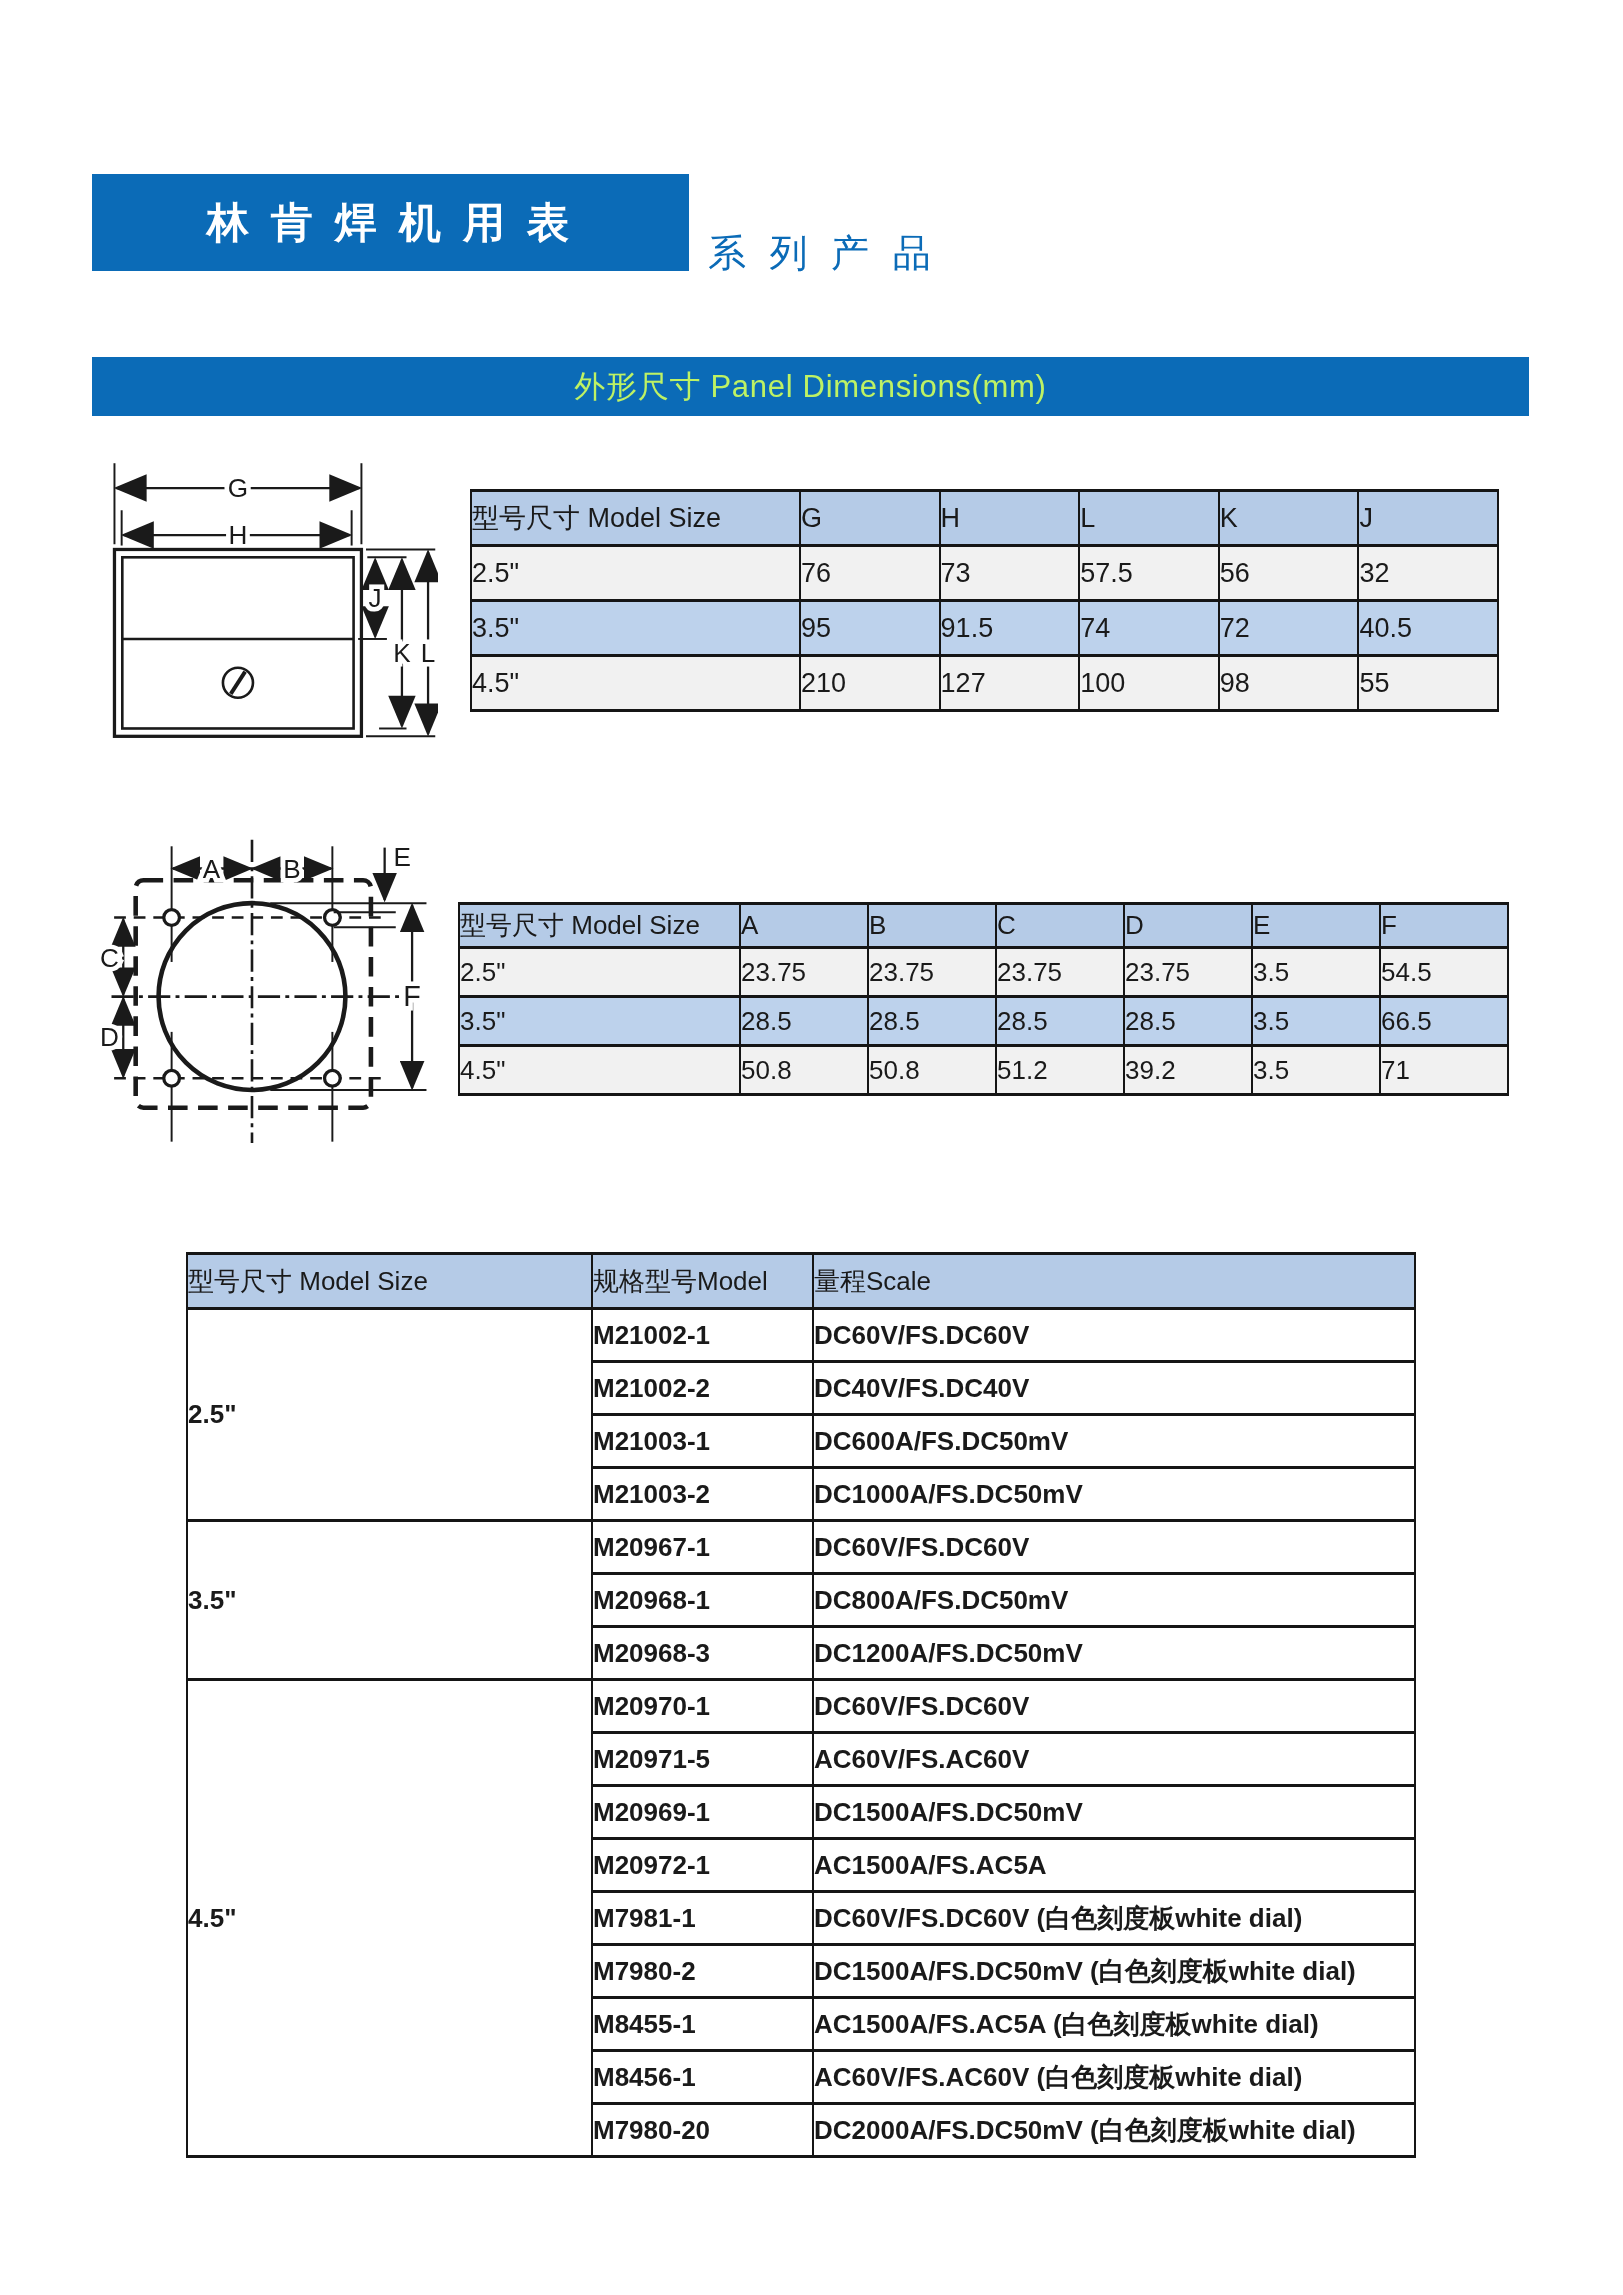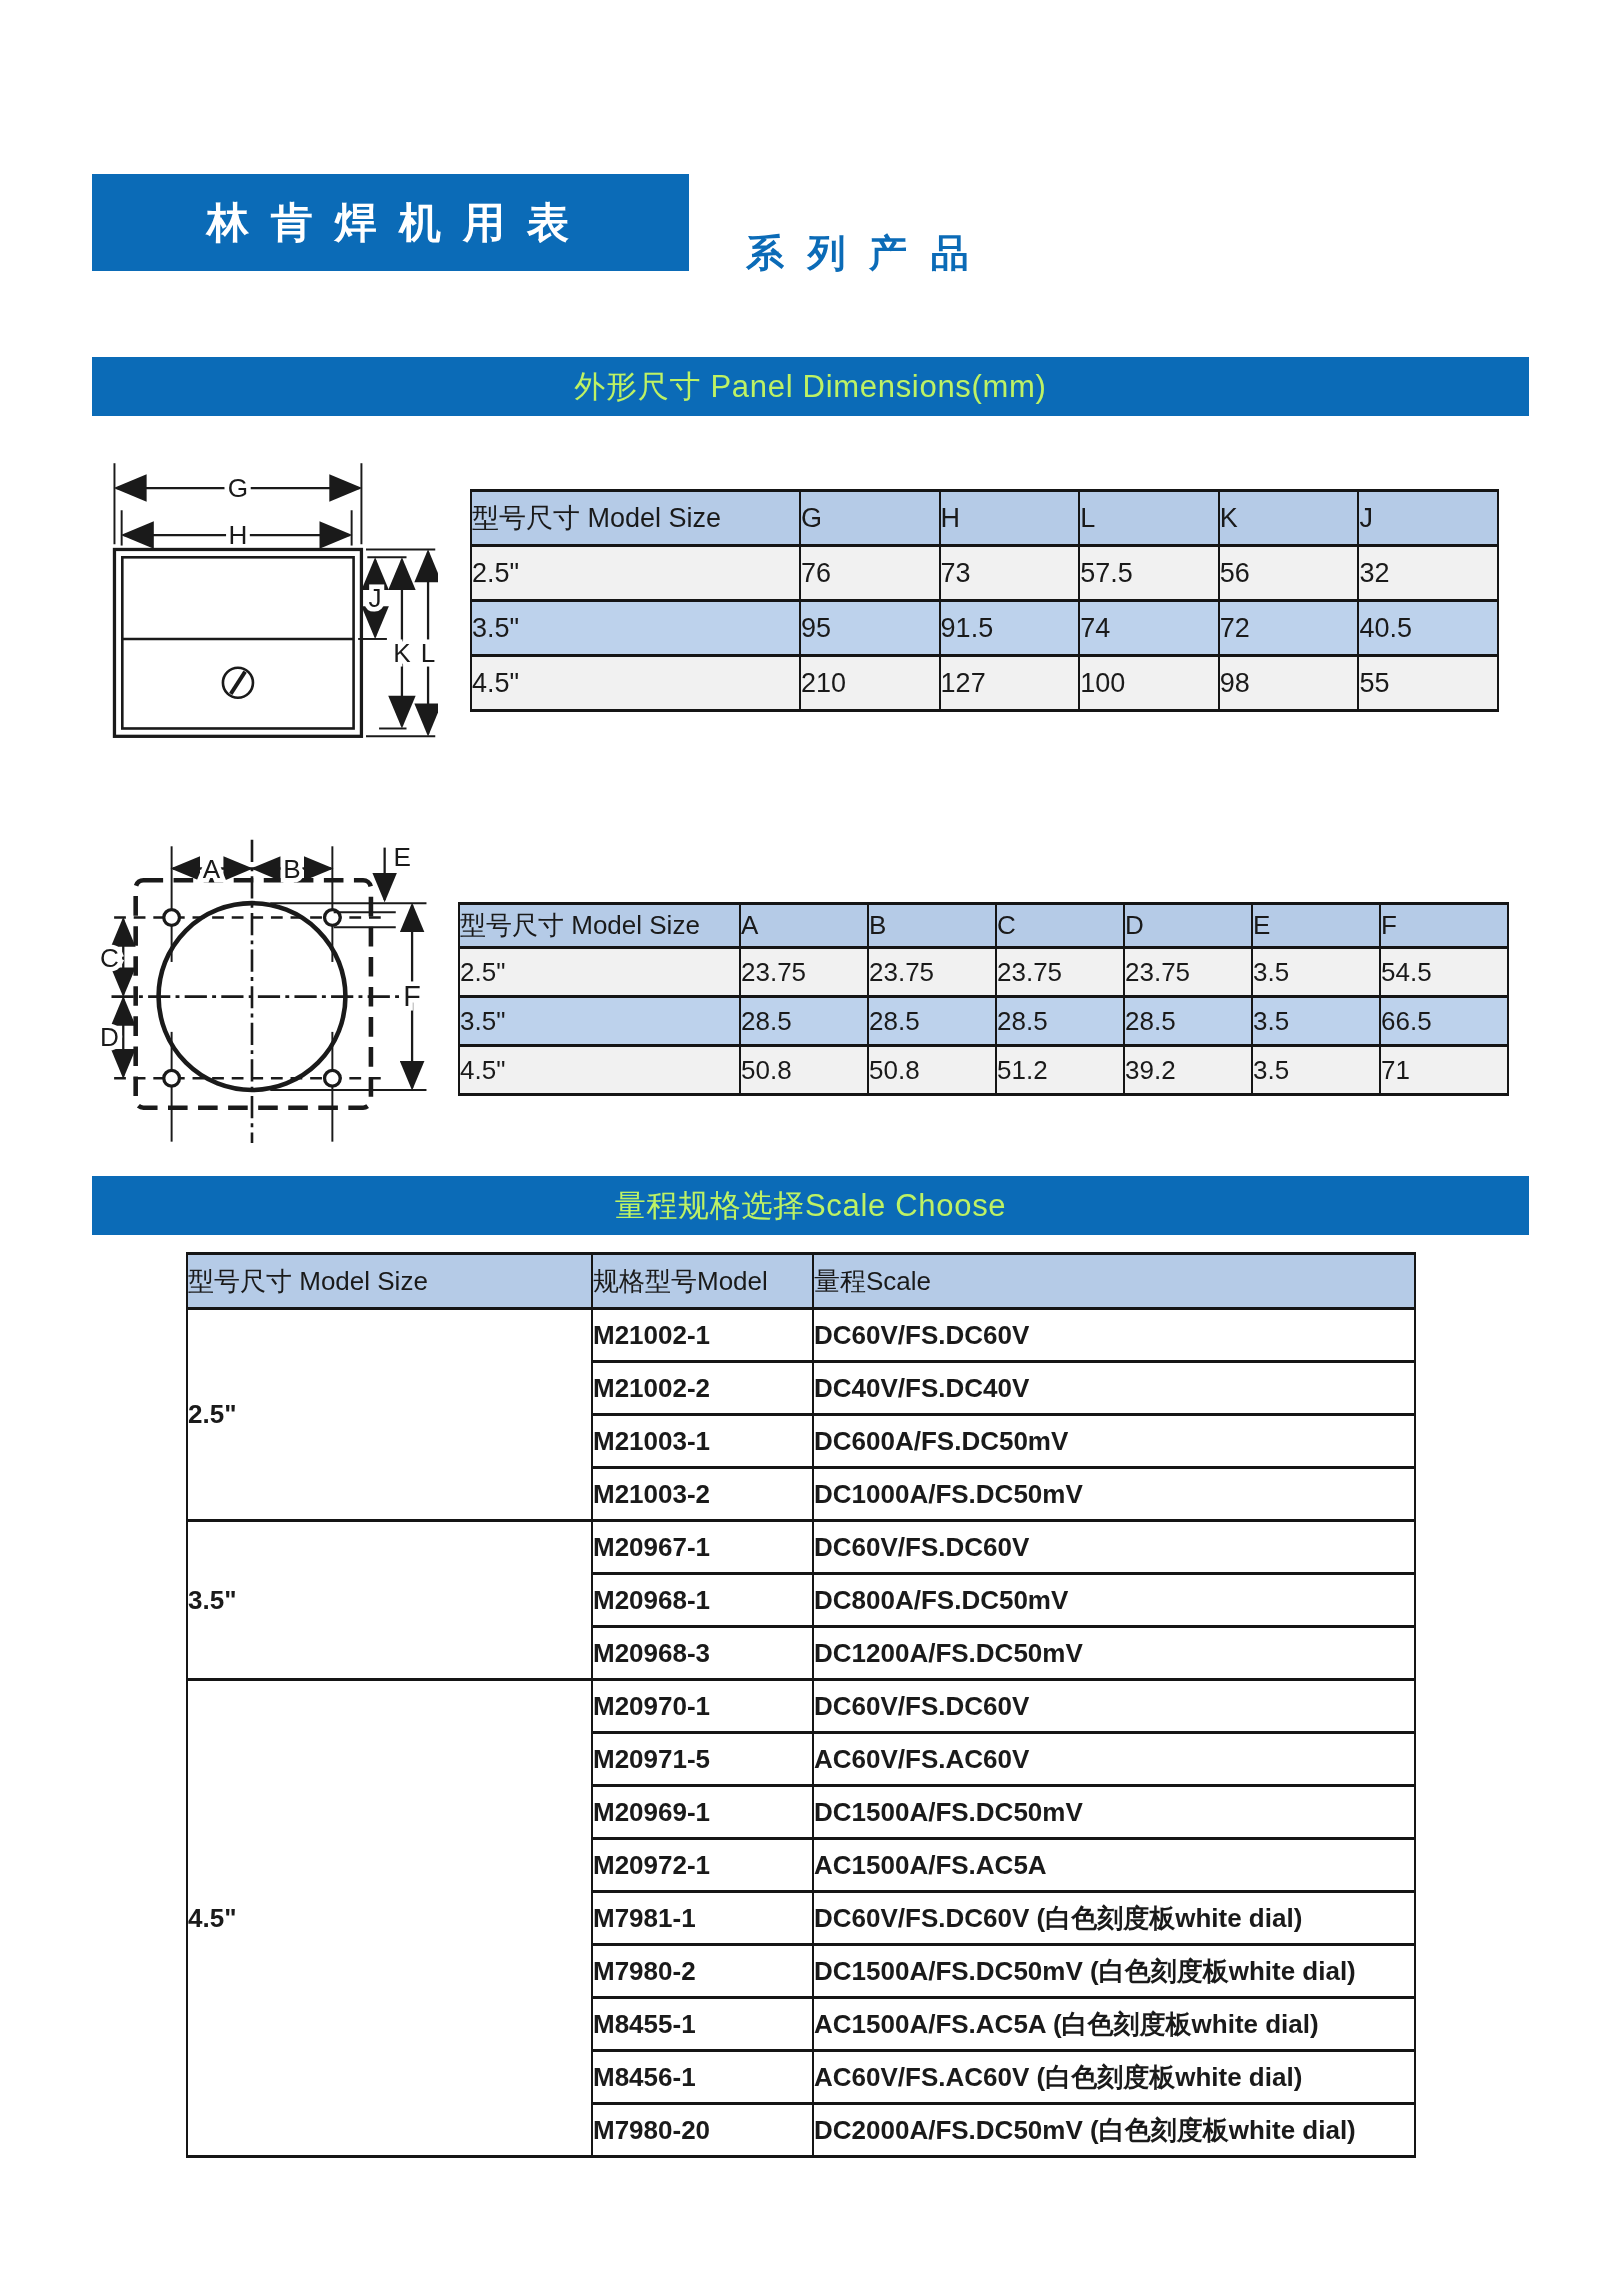--- a/index.html
+++ b/index.html
@@ -2,22 +2,22 @@
 <html style="font-size:10.5px"><head>
 <meta charset="utf-8">
 <style>
   html,body{margin:0;padding:0;background:#ffffff;}
   #page{position:relative;width:1623px;height:2295px;background:#ffffff;
         font-family:"Liberation Sans",sans-serif;color:#1a1a1a;overflow:hidden;}
 
   .title-box{position:absolute;left:92px;top:174px;width:597px;height:97px;
              background:#0b6bb7;display:flex;align-items:center;justify-content:center;}
   .title-box span{color:#ffffff;font-size:42px;letter-spacing:5.2px;font-weight:700;}
-  .subtitle{position:absolute;left:746px;top:228px;font-size:38px;color:#0b6bb7;
-            letter-spacing:6.5px;font-weight:700;}
+  .subtitle{position:absolute;left:708px;top:228px;font-size:38px;color:#0b6bb7;
+            letter-spacing:6.5px;font-weight:400;}
 
   .banner{position:absolute;left:92px;width:1437px;height:59px;background:#0b6bb7;
           color:#bef264;font-size:31px;font-weight:400;letter-spacing:0.7px;
           display:flex;align-items:center;justify-content:center;}
   #banner1{top:357px;} #banner2{top:771px;} #banner3{top:1176px;}
 
   .spec{position:absolute;border-collapse:collapse;table-layout:fixed;text-align:left;
         border:2.6px solid #151515;}
   .spec th,.spec td{border:2px solid #151515;border-top-width:3.9px;border-bottom-width:3.9px;
         overflow:hidden;font-weight:400;padding:0;}
@@ -220,21 +220,20 @@
       <td>50.8</td>
       <td>50.8</td>
       <td>51.2</td>
       <td>39.2</td>
       <td>3.5</td>
       <td>71</td>
     </tr>
   </tbody>
     </table>
 
-  <div class="banner" id="banner3">量程规格选择Scale Choose</div>
 
   <table class="spec" id="table3">
     <tbody>
         <tr class="hdr">
       <th class="c0">型号尺寸 Model Size</th>
       <th class="c1">规格型号Model</th>
       <th>量程Scale</th>
     </tr>
     <tr>
       <td rowspan="4" class="size-cell">2.5"</td>

